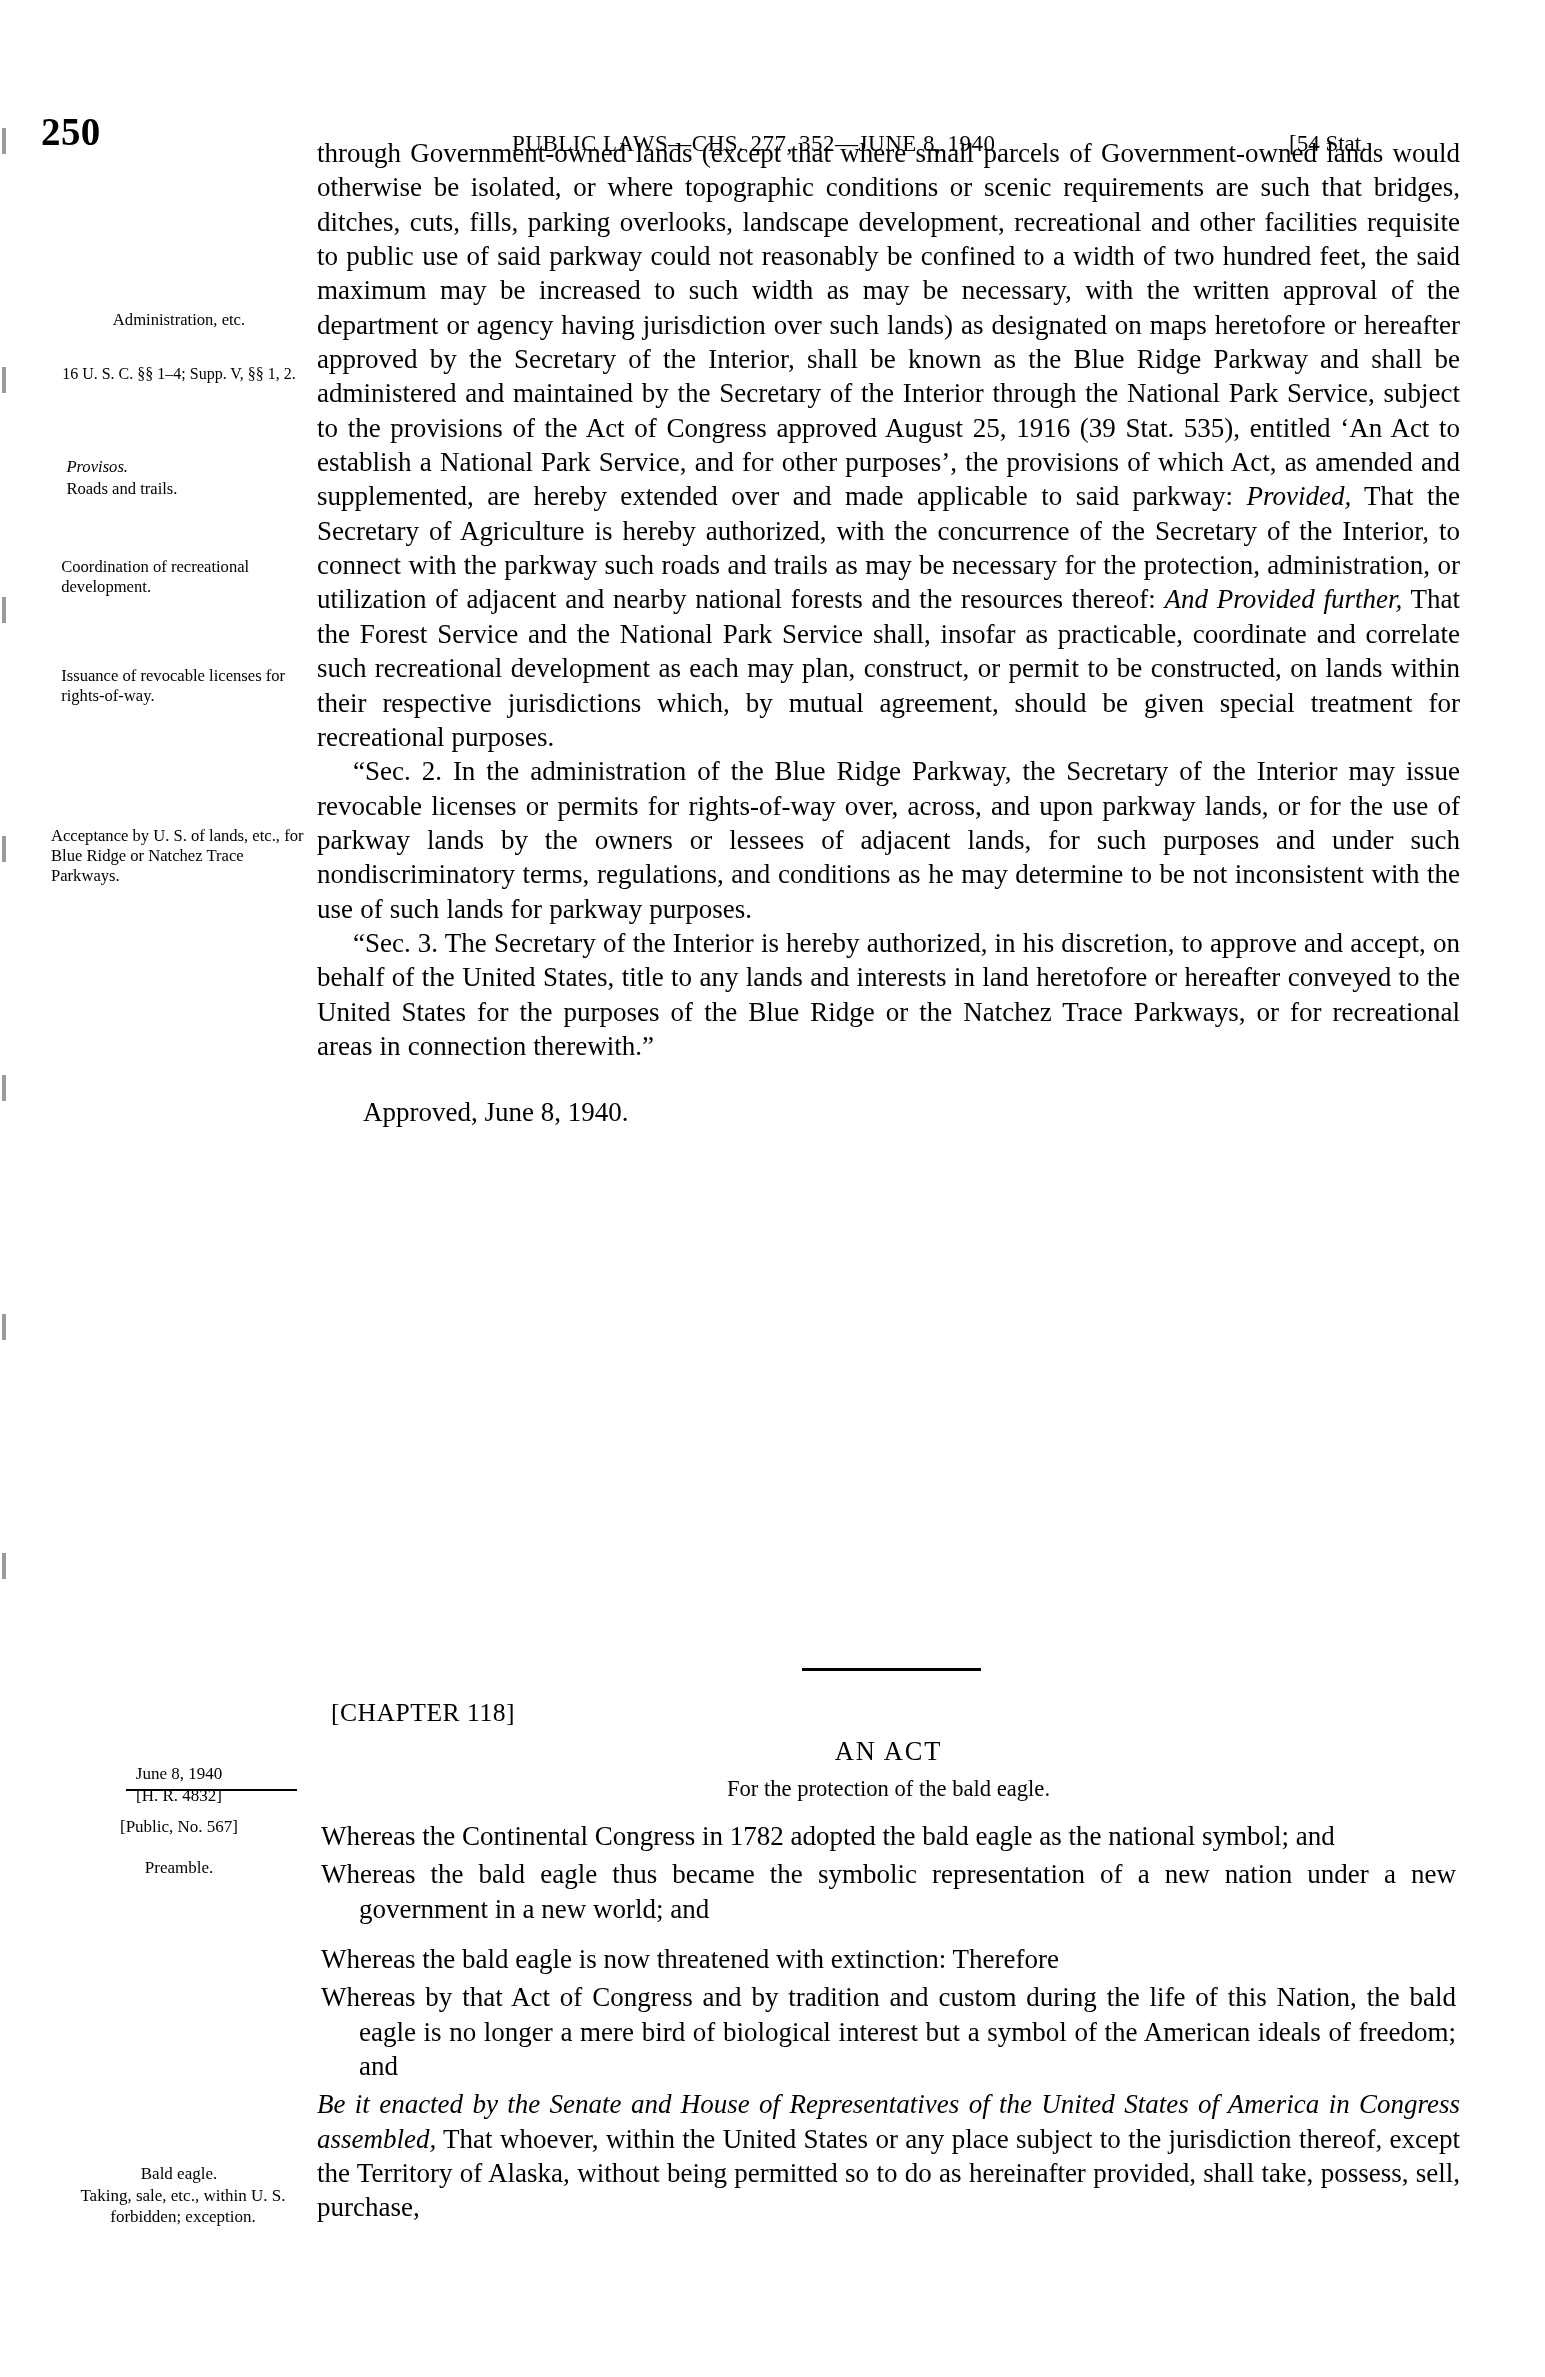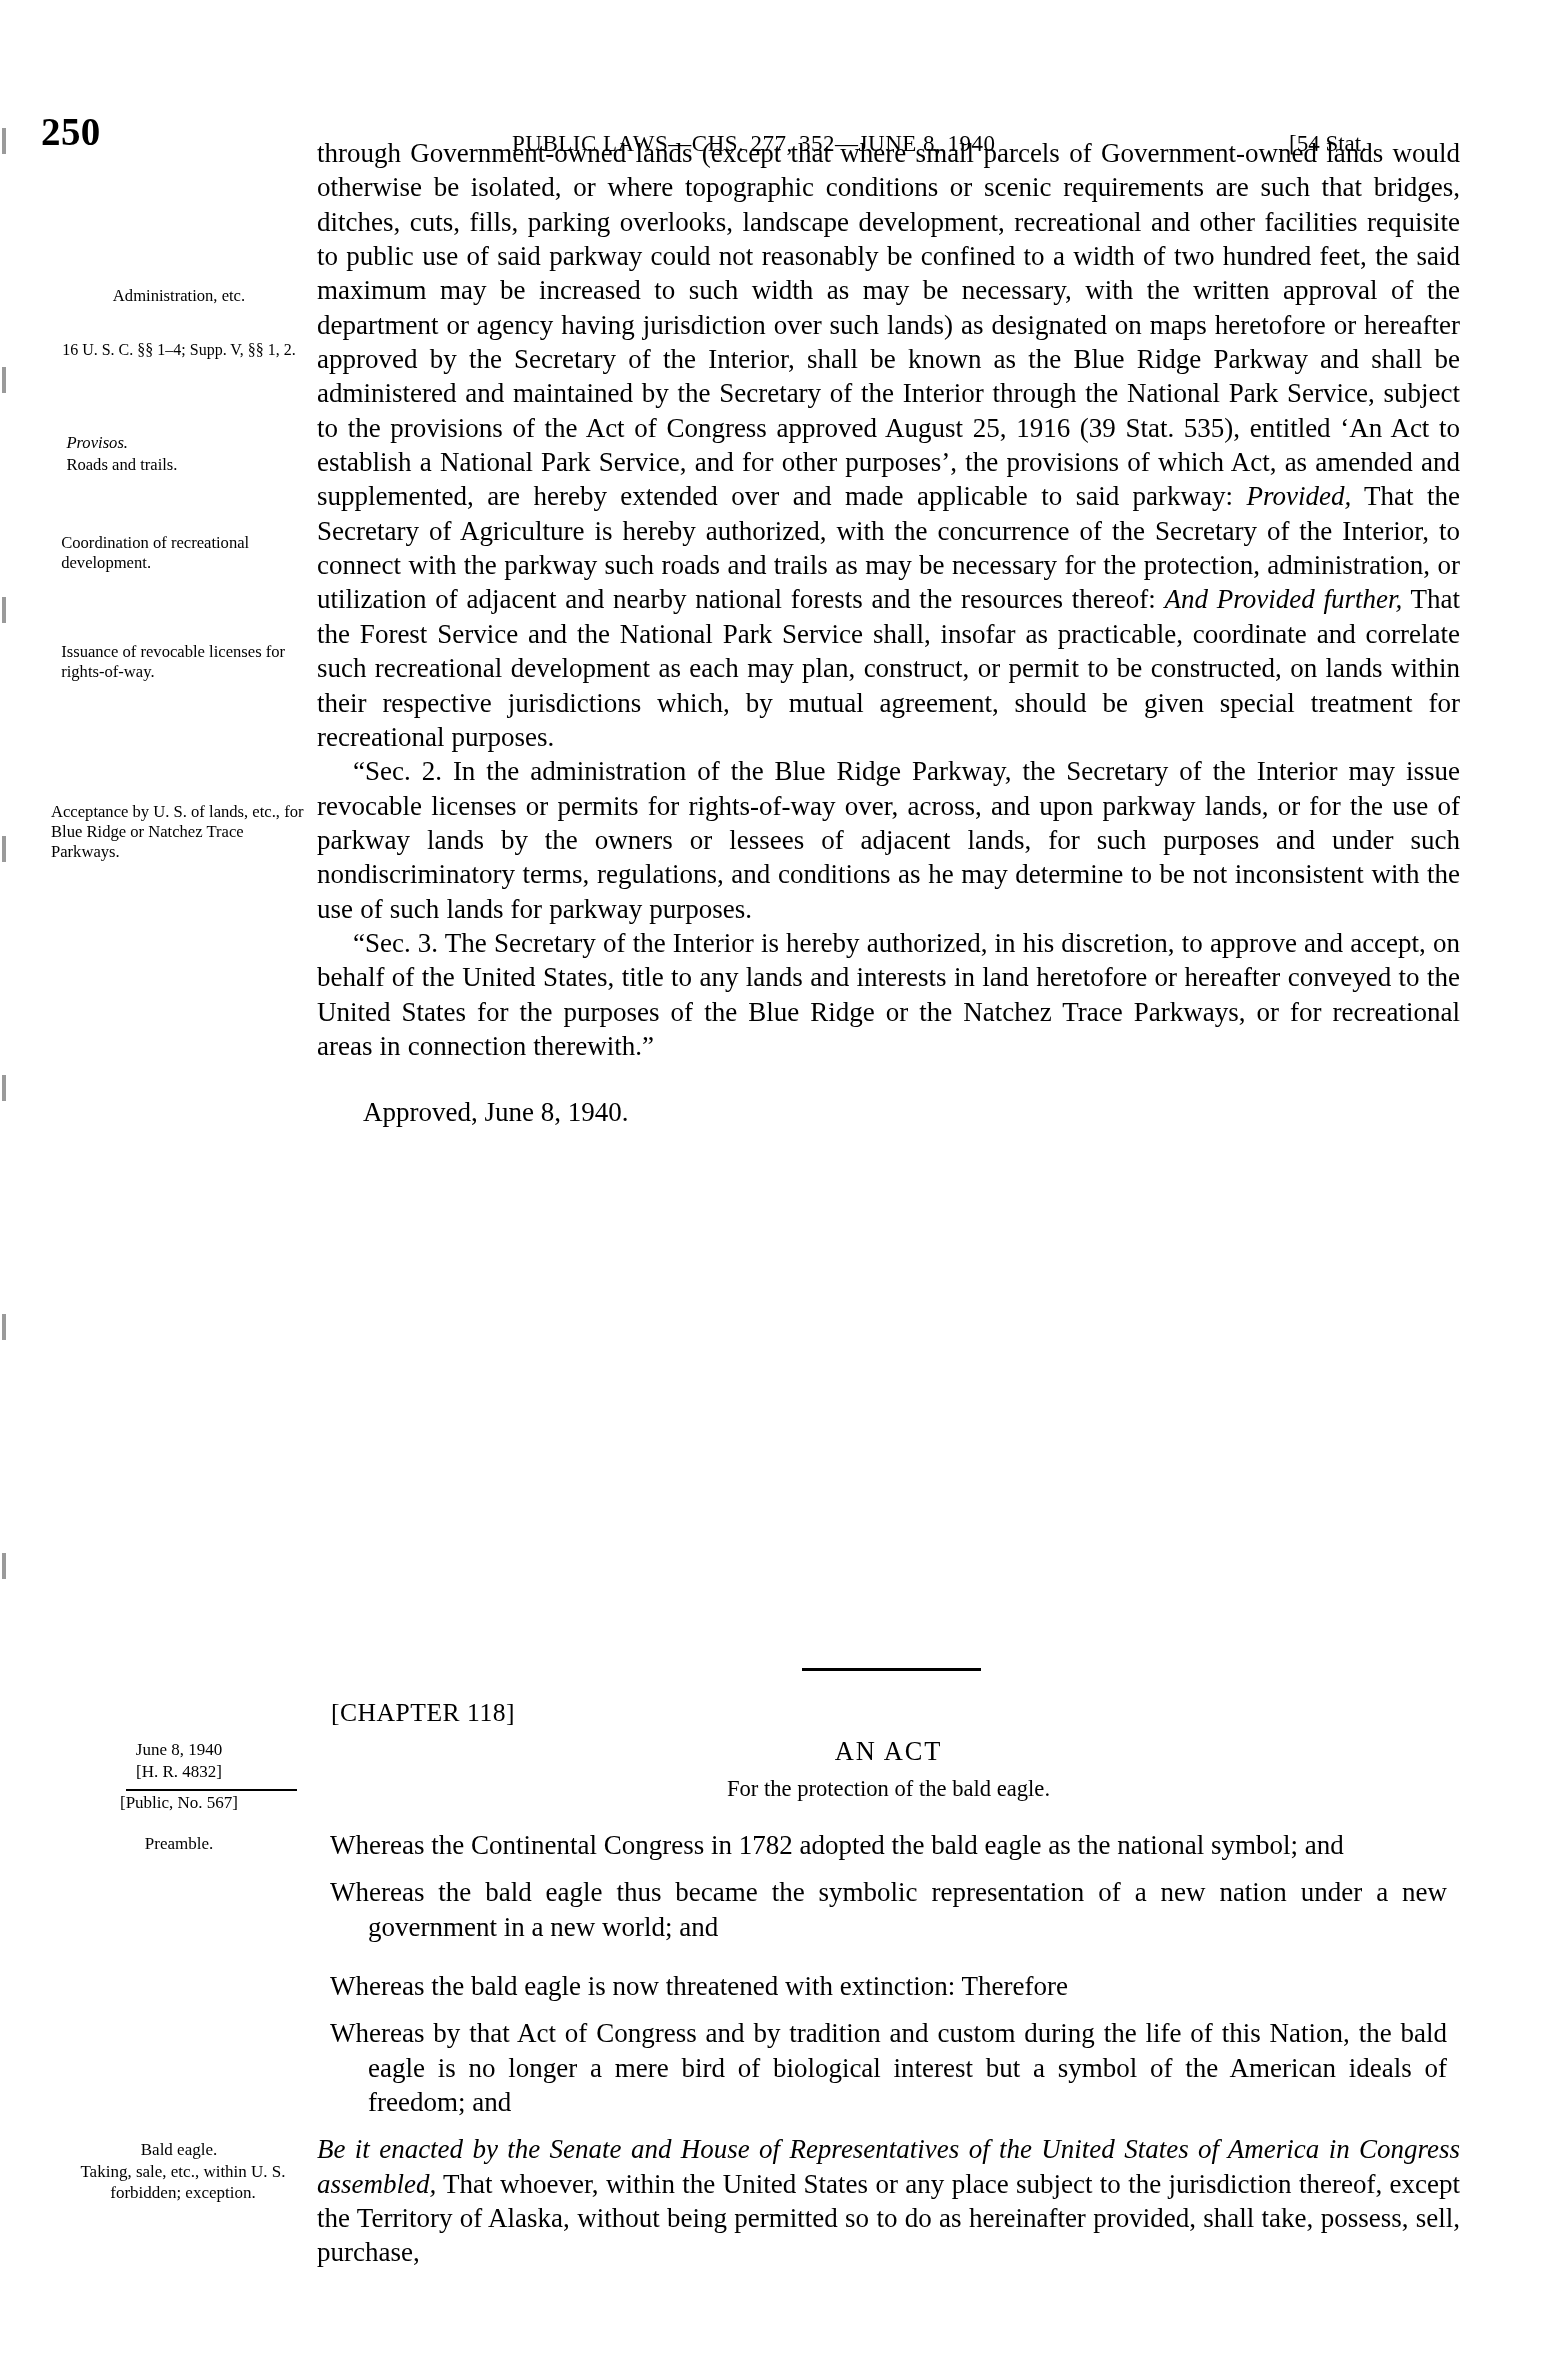--- a/index.html
+++ b/index.html
@@ -61,20 +61,21 @@
     left: 51px;
     top: 128px;
     width: 256px;
   }
   .sidenote {
     position: absolute;
     width: 256px;
     font-size: 16.6px;
     line-height: 1.22;
     text-align: left;
+    margin-top: 24px;
   }
   .sidenote.center { text-align: center; }
 
   
   .body-col {
     position: absolute;
     left: 317px;
     top: 136px;
     width: 1143px;
   }
@@ -133,21 +134,21 @@
   }
 
   
   .whereas {
     position: absolute;
     left: 317px;
     top: 1815px;
     width: 1143px;
   }
   p.hang {
-    margin: 13px;
+    margin: 4px;
     font-size: 27px;
     line-height: 1.272;
     text-align: justify;
     padding-left: 38px;
     text-indent: -38px;
   }
   p.hang.space { padding-top: 12px; }
   p.flow {
     margin: 0;
     font-size: 27px;

